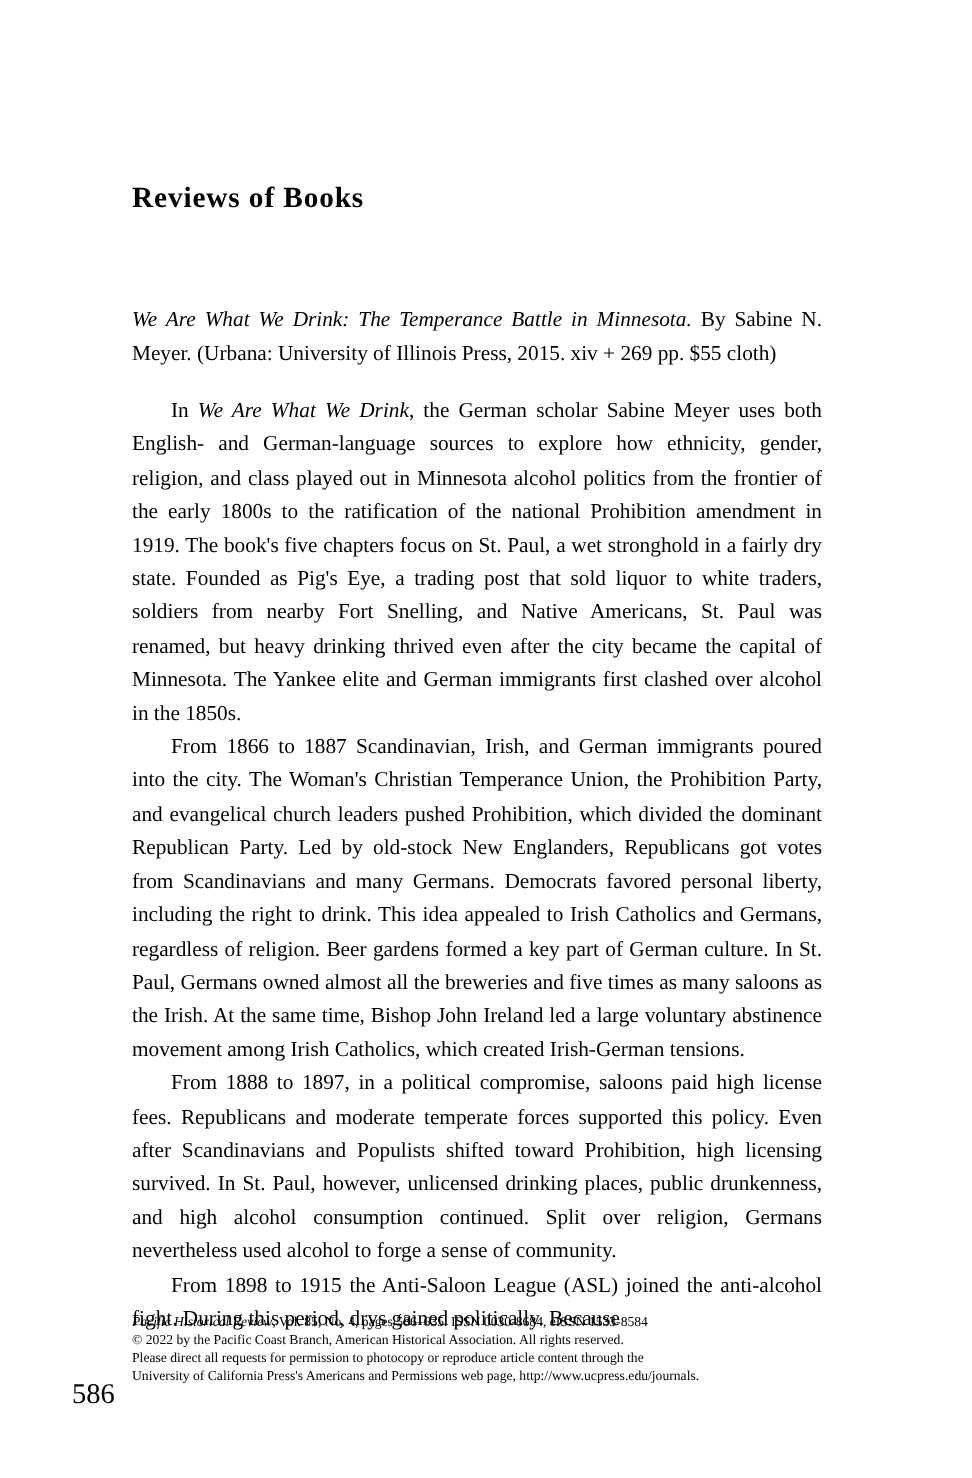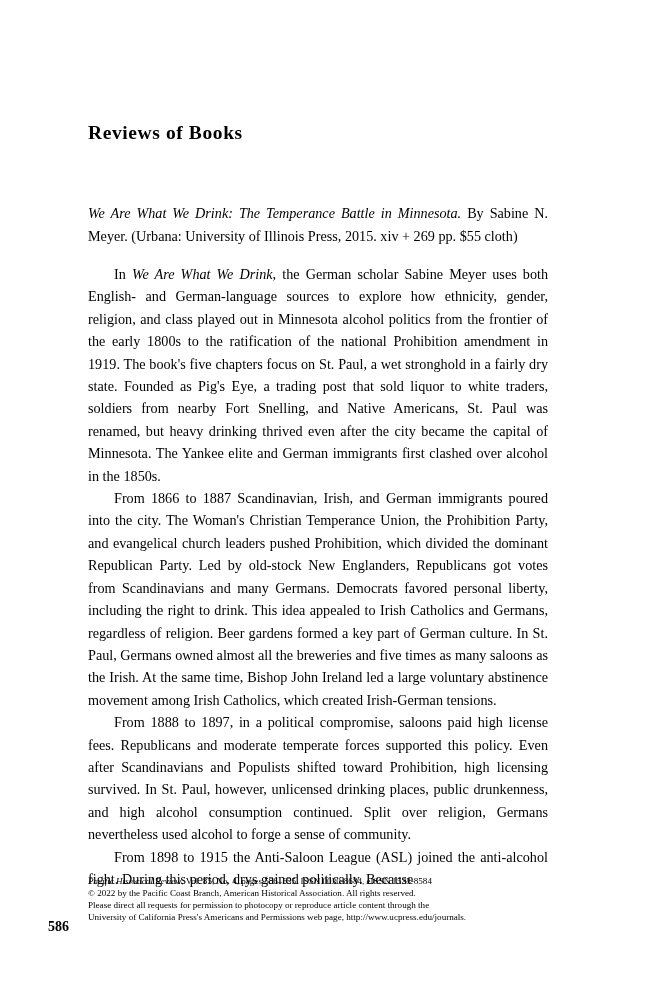--- a/index.html
+++ b/index.html
@@ -62,22 +62,22 @@
   .footer-lines {
     font-size: 9.1px;
     line-height: 11.9px;
     font-family: "Liberation Serif", serif;
   }
   .footer-lines .ital { font-style: italic; }
   .folio {
     position: absolute;
     left: 48px;
     top: 919px;
-    font-size: 14px;
-    font-weight: bold;
+    font-size: 19px;
+    font-weight: normal;
     font-family: "Liberation Serif", serif;
   }
 </style>
 </head>
 <body>
 
 <div class="page">
 
   <div class="content">
 

